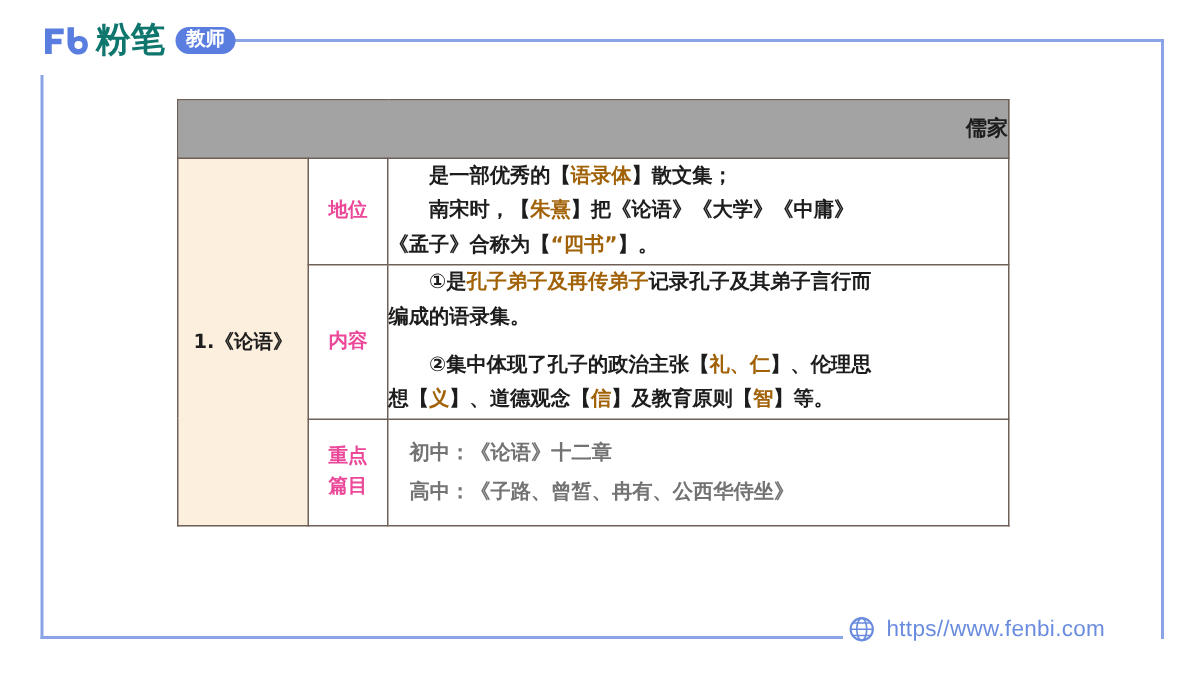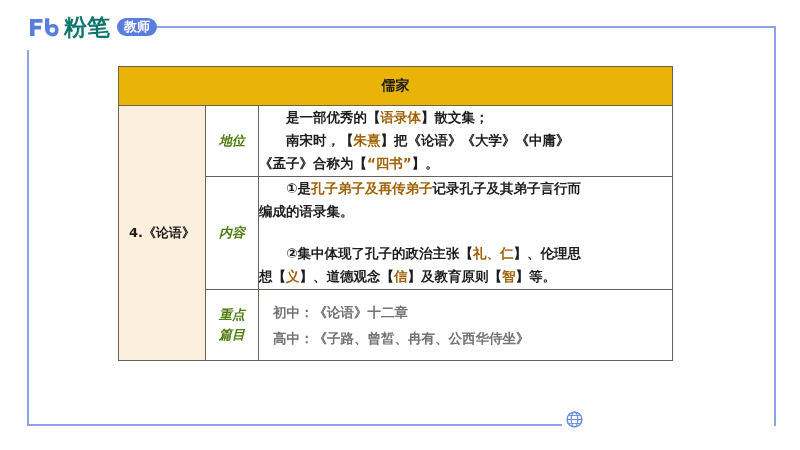--- a/index.html
+++ b/index.html
@@ -67,44 +67,43 @@
     border-collapse: collapse;
     table-layout: fixed;
   }
   #content-table td {
     border: 1px solid #6e6057;
     padding: 0;
     vertical-align: middle;
     font-family: "DejaVu Sans", sans-serif;
   }
   .th-cell {
-    background: #eab308;
-    text-align: center;
+    background: #a3a3a3;
+    text-align: right;
     font-size: 14px;
     font-weight: 700;
     color: #1d1d1d;
     height: 38px;
   }
   .rowhead-cell {
     background: #fcefdd;
     text-align: center;
     font-size: 13px;
     font-weight: 700;
     color: #1d1d1d;
     width: 87px;
   }
   .label-cell {
     background: #ffffff;
     text-align: center;
     font-size: 13px;
     font-weight: 700;
-    color: #4d7c0f;
+    color: #ec4899;
     width: 53px;
     line-height: 1.5;
-    font-style: italic;
   }
   .body-cell {
     background: #ffffff;
     font-size: 13.5px;
     font-weight: 700;
     color: #1d1d1d;
     line-height: 1.72;
     padding: 7px 8px 7px 6px;
   }
   .body-cell p { margin: 0; }
@@ -158,35 +157,35 @@
     <col style="width:87px">
     <col style="width:53px">
     <col style="width:414px">
   </colgroup>
   <tbody>
     <tr>
       <td class="th-cell" colspan="3">儒家</td>
     </tr>
 
     <tr>
-      <td class="rowhead-cell" rowspan="3">4.《论语》</td>
+      <td class="rowhead-cell" rowspan="3">1.《论语》</td>
       <td class="label-cell">地位</td>
       <td class="body-cell">
         <p class="indent">是一部优秀的【<span class="hl-red">语录体</span>】散文集；</p>
         <p class="indent">南宋时，【<span class="hl-red">朱熹</span>】把《论语》《大学》《中庸》</p>
         <p>《孟子》合称为【<span class="hl-red">“四书”</span>】。</p>
       </td>
     </tr>
 
     <tr>
       <td class="label-cell">内容</td>
       <td class="body-cell">
         <p class="indent">①是<span class="hl-red">孔子弟子及再传弟子</span>记录孔子及其弟子言行而</p>
         <p>编成的语录集。</p>
-        <p class="indent" style="margin-top:19px">②集中体现了孔子的政治主张【<span class="hl-red">礼、仁</span>】、伦理思</p>
+        <p class="indent" style="margin-top:9px">②集中体现了孔子的政治主张【<span class="hl-red">礼、仁</span>】、伦理思</p>
         <p>想【<span class="hl-red">义</span>】、道德观念【<span class="hl-red">信</span>】及教育原则【<span class="hl-red">智</span>】等。</p>
       </td>
     </tr>
 
     <tr>
       <td class="label-cell">
         <div>重点</div>
         <div>篇目</div>
       </td>
       <td class="body-cell" style="padding-top:9px;padding-bottom:9px">
@@ -198,13 +197,14 @@
 </table>
 
 <div id="footer">
   <svg id="globe-icon" width="17" height="17" viewBox="0 0 17 17">
     <circle cx="8.5" cy="8.5" r="7.4" fill="none" stroke="#6a8cdf" stroke-width="1.4"></circle>
     <ellipse cx="8.5" cy="8.5" rx="3.3" ry="7.4" fill="none" stroke="#6a8cdf" stroke-width="1.1"></ellipse>
     <line x1="1.1" y1="8.5" x2="15.9" y2="8.5" stroke="#6a8cdf" stroke-width="1.1"></line>
     <line x1="2.4" y1="4.4" x2="14.6" y2="4.4" stroke="#6a8cdf" stroke-width="1"></line>
     <line x1="2.4" y1="12.6" x2="14.6" y2="12.6" stroke="#6a8cdf" stroke-width="1"></line>
   </svg>
+  <span id="footer-url">https//www.fenbi.com</span>
 </div>
 
 </body></html>

